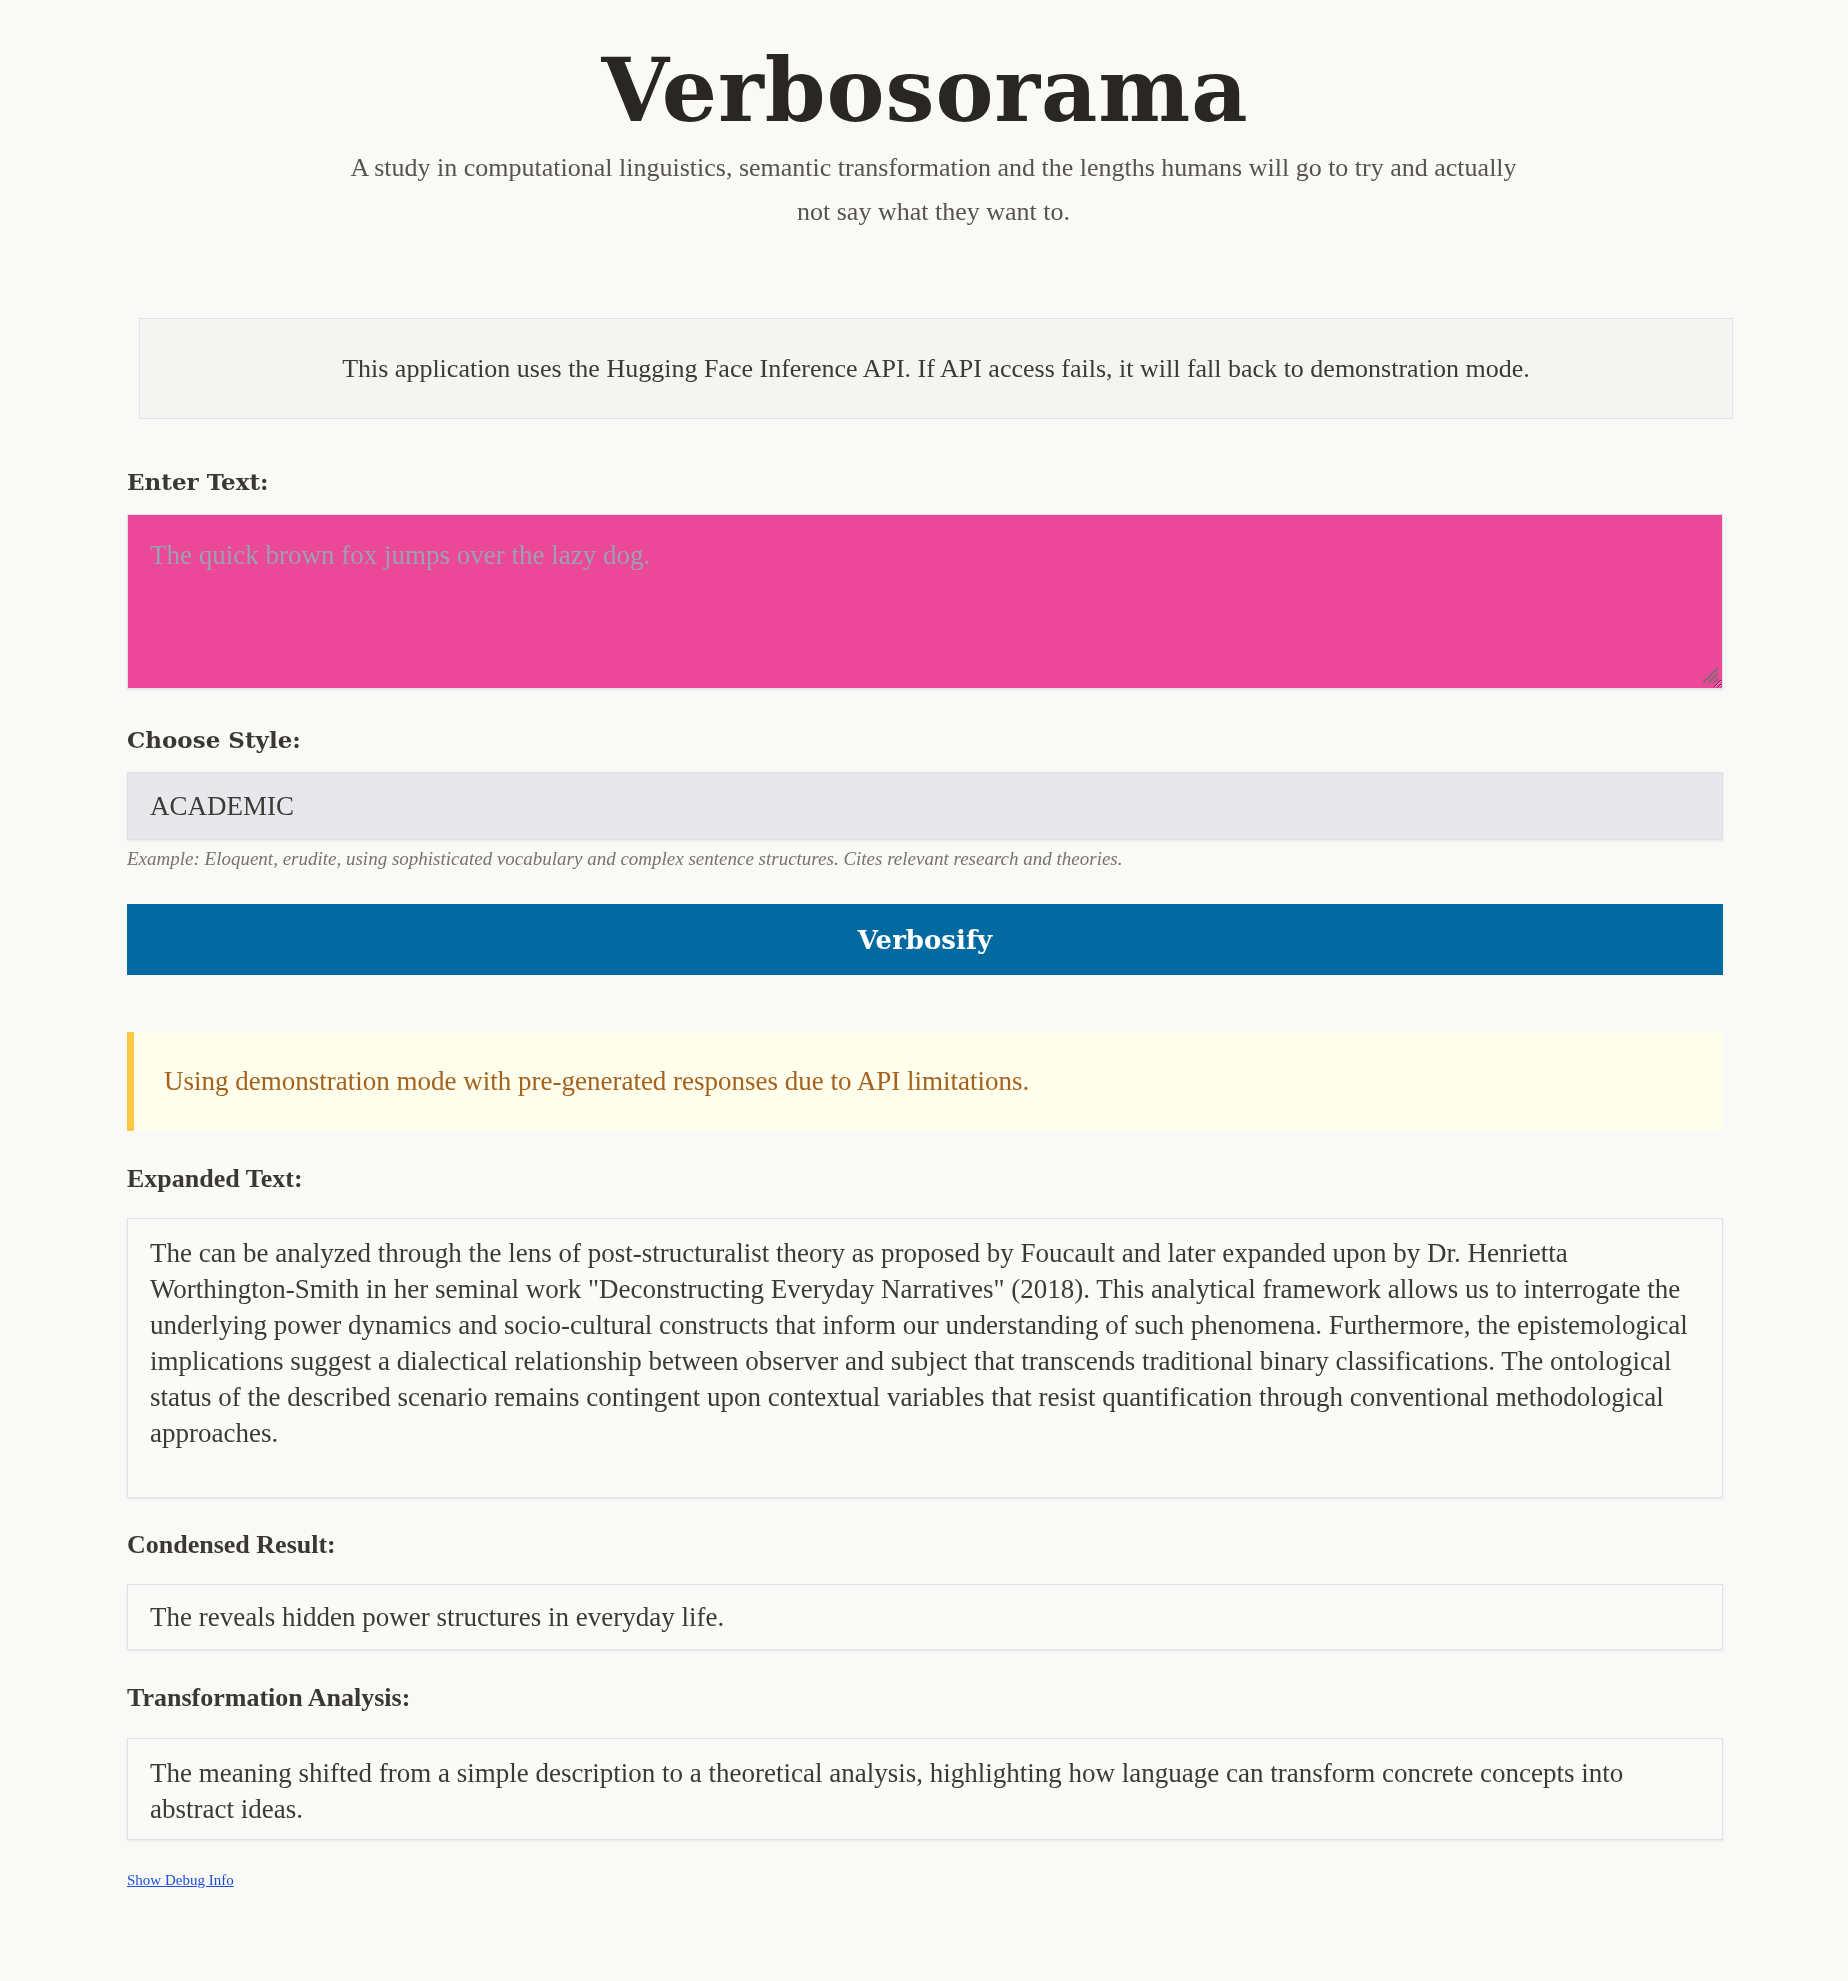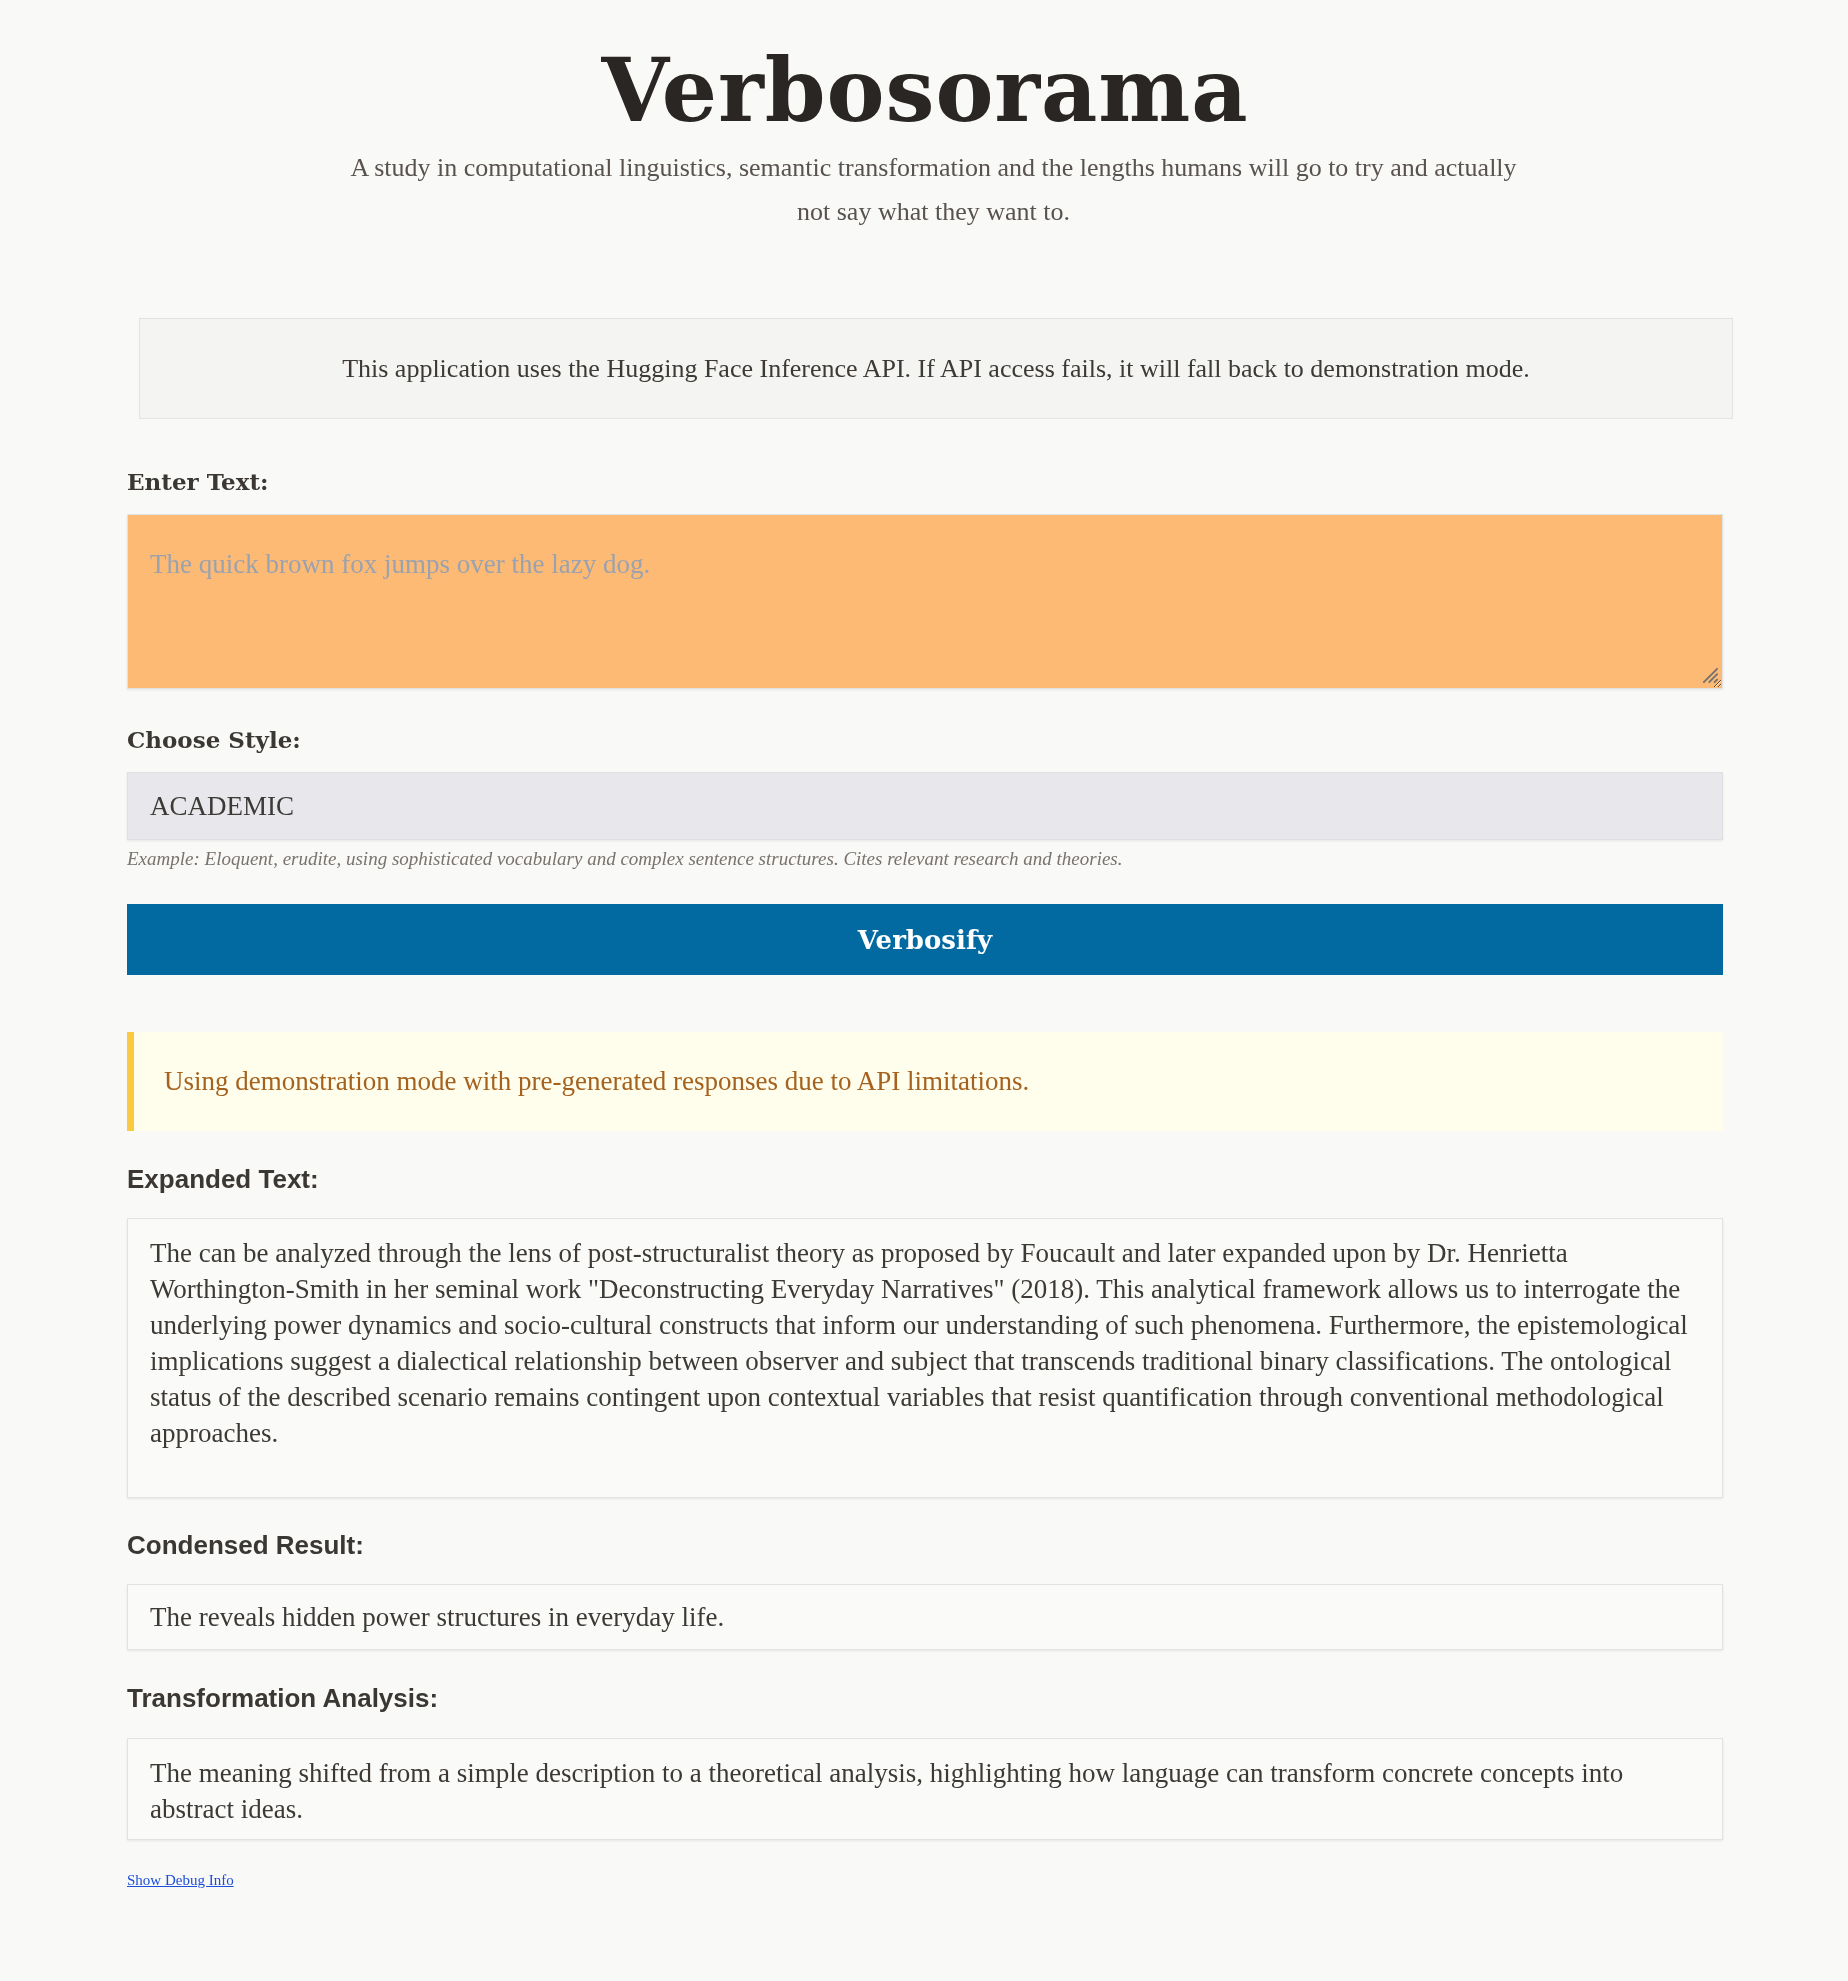--- a/index.html
+++ b/index.html
@@ -68,24 +68,24 @@
       color: #3b3834;
       font-family: "DejaVu Serif", serif;
     }
     .textarea {
       position: absolute;
       top: 514px;
       left: 0;
       width: 1596px;
       height: 175px;
       box-sizing: border-box;
-      background: #fdba74;
+      background: #ec4899;
       border: 1.3px solid #e2e2e4;
       box-shadow: 0 1.8px 2.7px rgba(0,0,0,0.08);
-      padding: 34px 22px;
+      padding: 25px 22px;
       font-family: "Liberation Serif", serif;
       font-size: 27px;
       color: #3d3a36;
       resize: both;
       outline: none;
     }
     .textarea::placeholder {
       color: #9aa2b0;
     }
     .resize-handle {
@@ -154,21 +154,21 @@
       font-family: "Liberation Serif", serif;
       font-size: 27px;
       color: #a5621e;
     }
     .section-label {
       position: absolute;
       left: 0;
       font-size: 26px;
       font-weight: bold;
       color: #3b3834;
-      font-family: Liberation Sans, sans-serif;
+      font-family: Liberation Serif, serif;
     }
     .result-box {
       position: absolute;
       left: 0;
       width: 1596px;
       box-sizing: border-box;
       background: #fafaf8;
       border: 1.3px solid #e2e2e4;
       box-shadow: 0 1.8px 2.7px rgba(0,0,0,0.08);
       padding: 0 22px;

